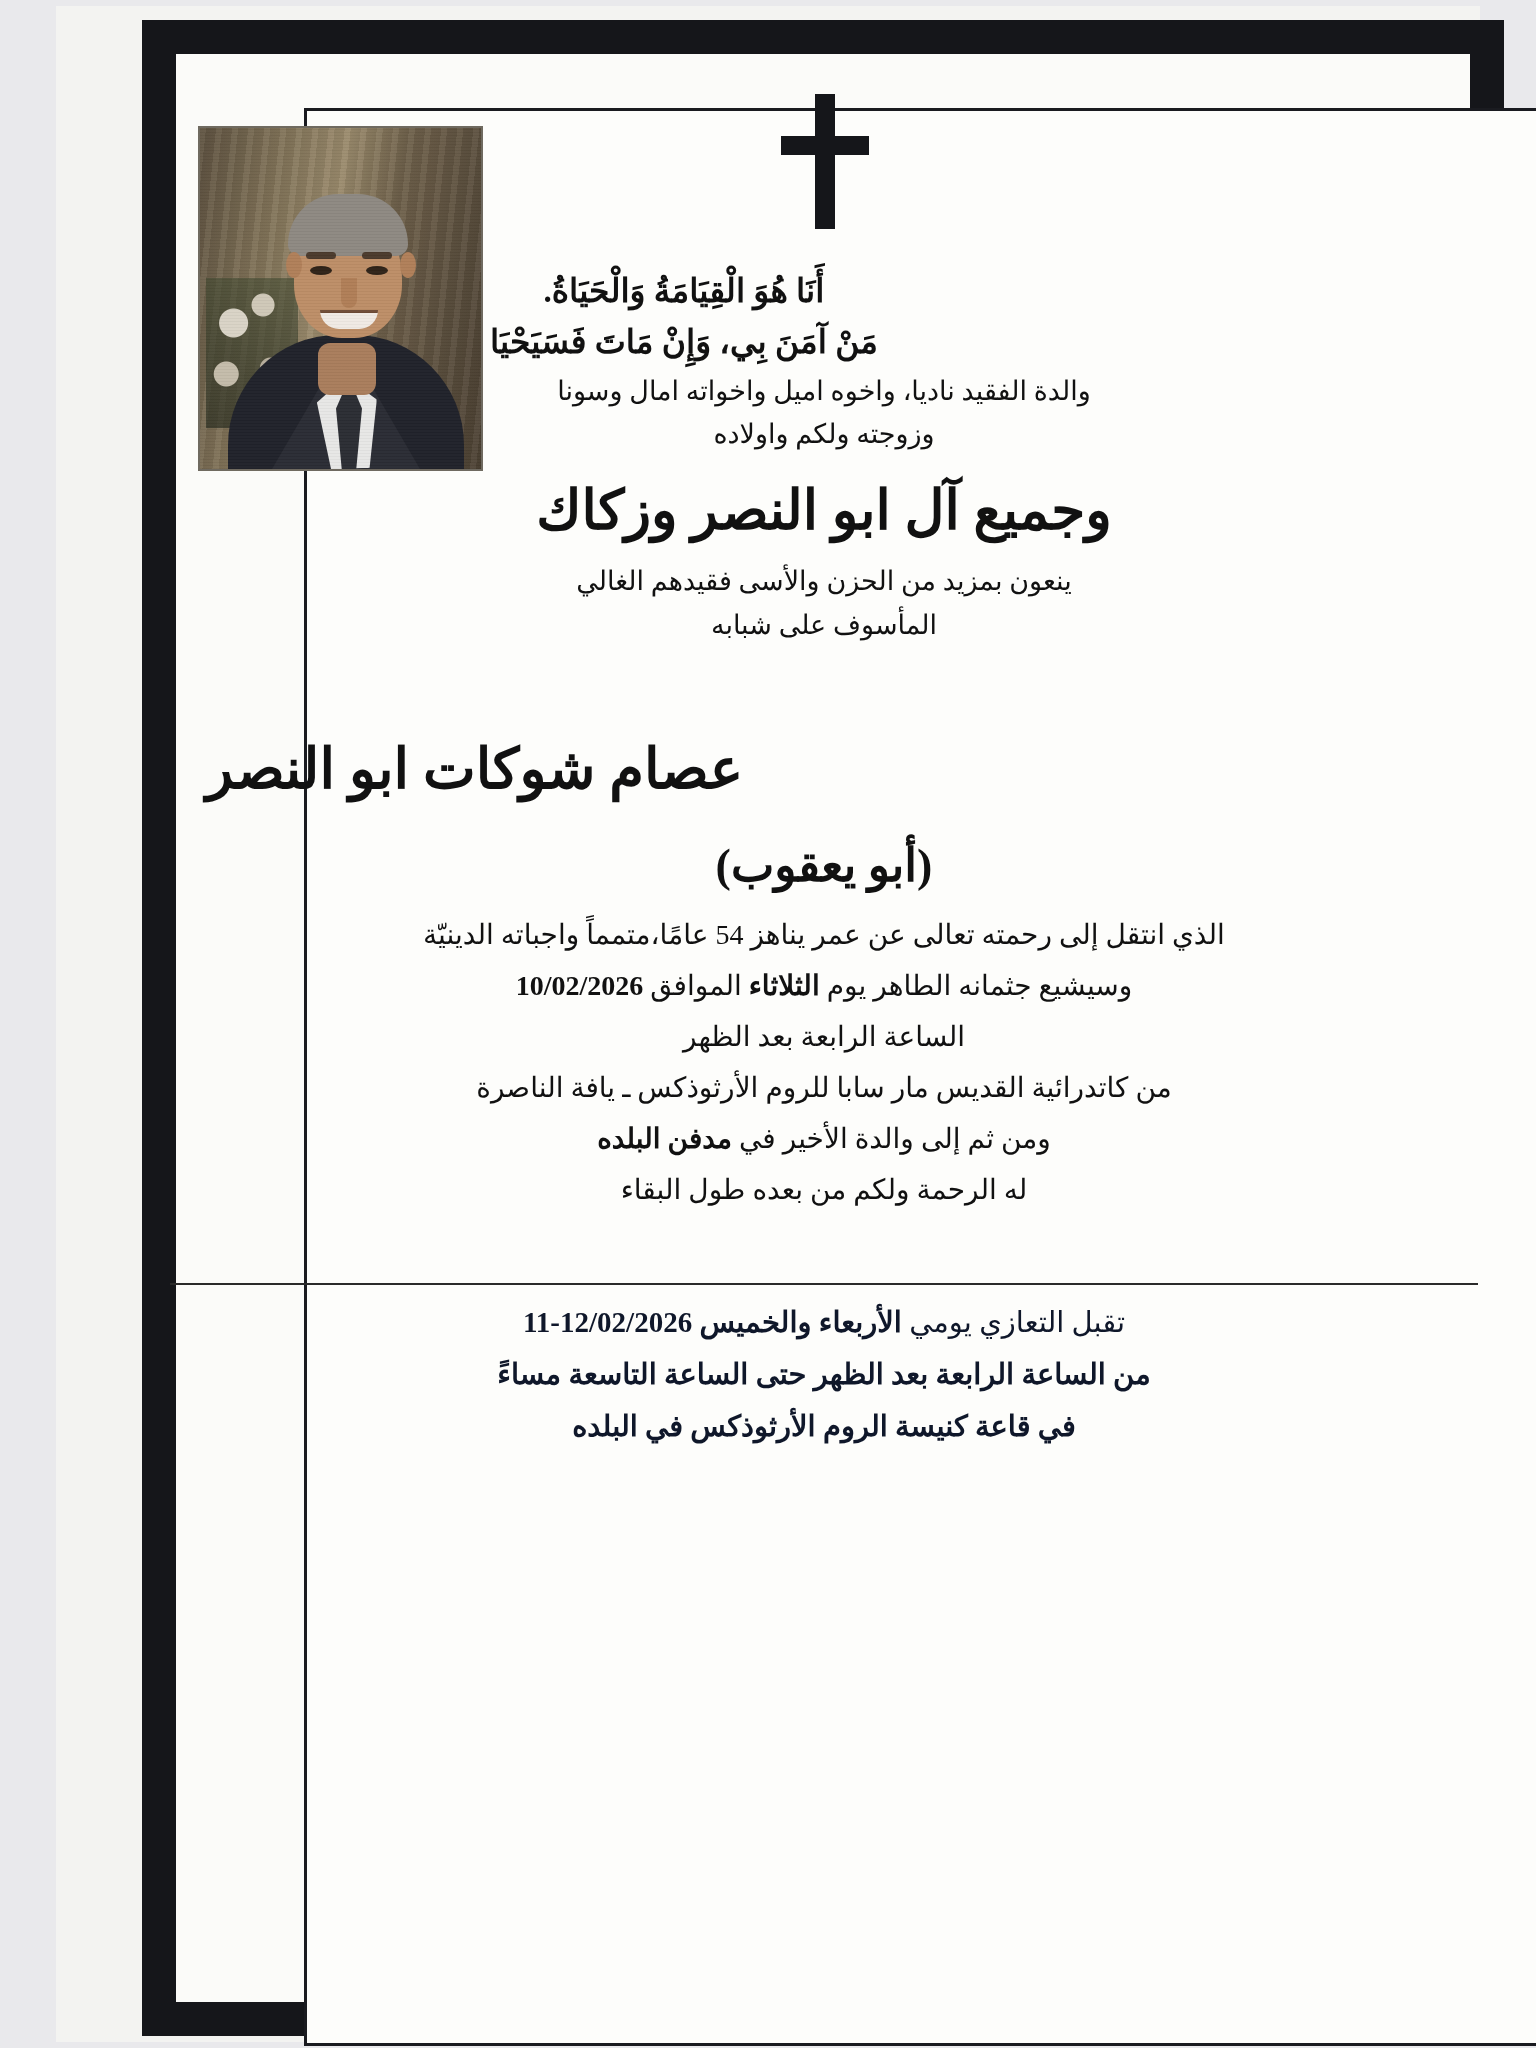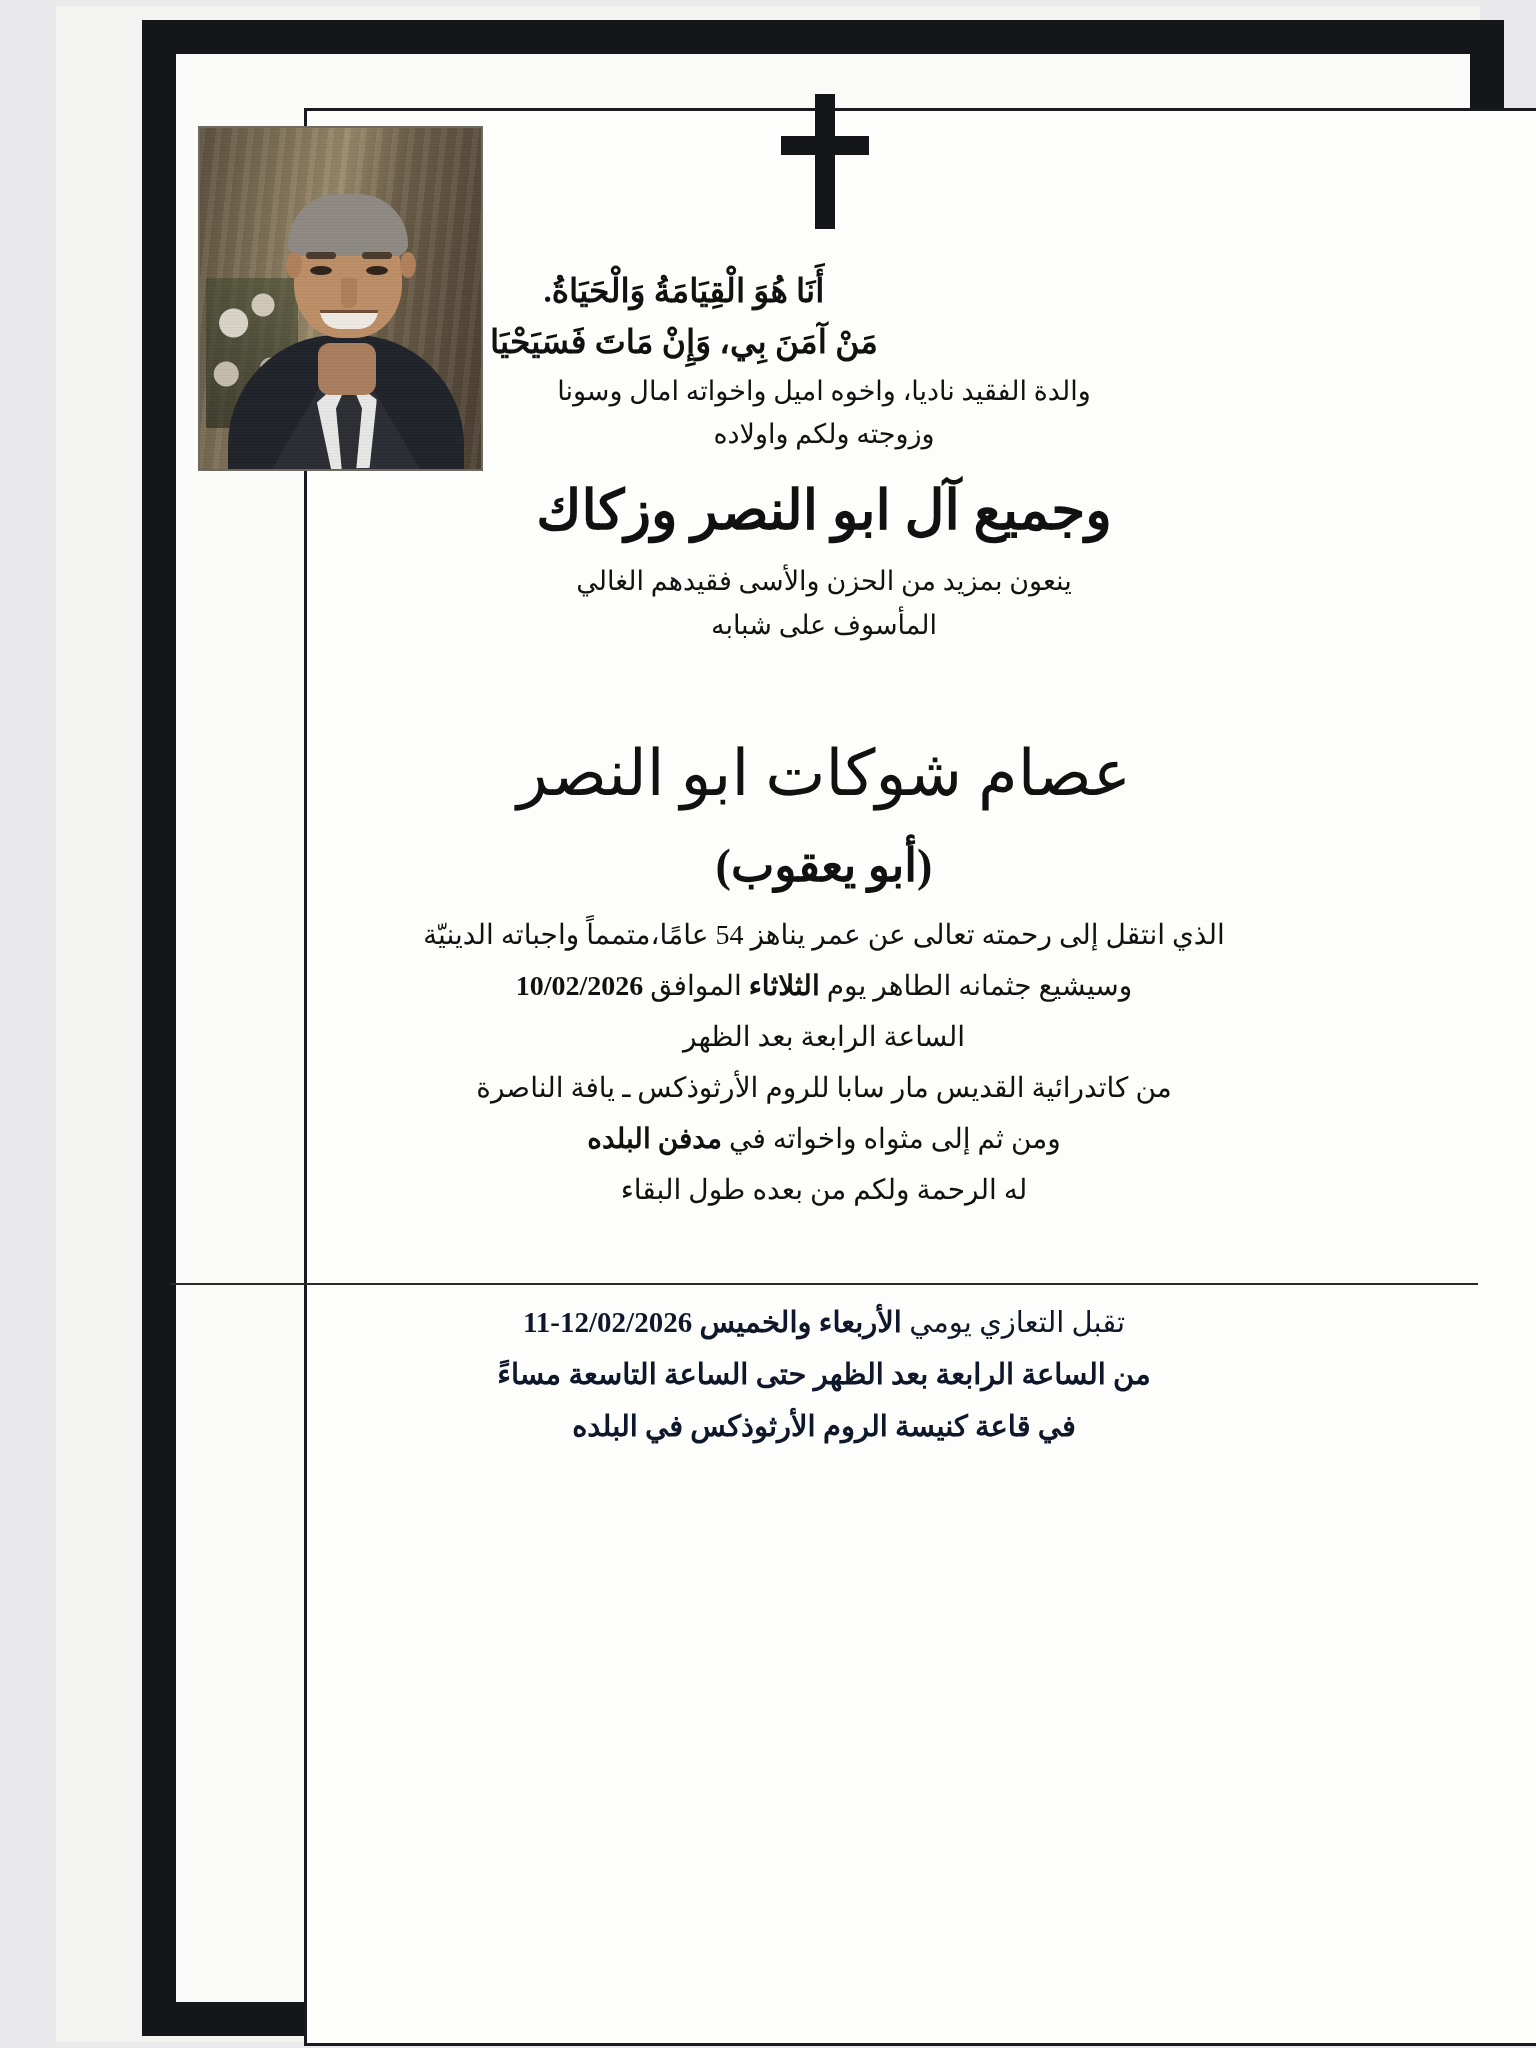--- a/index.html
+++ b/index.html
@@ -307,23 +307,23 @@
     text-align: center;
     font-size: 27px;
     line-height: 1.62;
   }
 
   .deceased-name {
     position: absolute;
     top: 670px;
     right: 10px;
     left: 10px;
-    text-align: center;
-    font-size: 64px;
-    font-weight: normal;
+    text-align: left;
+    font-size: 56px;
+    font-weight: bold;
     line-height: 1.05;
   }
   .kunya {
     position: absolute;
     top: 768px;
     right: 10px;
     left: 10px;
     text-align: center;
     font-size: 46px;
     font-weight: bold;
@@ -430,21 +430,21 @@
       <div class="details">
         <div class="row">
           <span>الذي انتقل إلى رحمته تعالى عن عمر يناهز </span><span class="ltr-num">54</span><span> عامًا،متمماً واجباته الدينيّة</span>
         </div>
         <div class="row">
           <span>وسيشيع جثمانه الطاهر يوم </span><span class="b">الثلاثاء</span><span> الموافق </span><span class="b ltr-num">10/02/2026</span>
         </div>
         <div class="row strong-row">الساعة الرابعة بعد الظهر</div>
         <div class="row strong-row">من كاتدرائية القديس مار سابا للروم الأرثوذكس  ـ يافة الناصرة</div>
         <div class="row">
-          <span>ومن ثم إلى مثواه واخواته في </span><span class="b">مدفن البلده</span>
+          <span>ومن ثم إلى والدة الأخير في </span><span class="b">مدفن البلده</span>
         </div>
         <div class="row strong-row">له الرحمة ولكم من بعده طول البقاء</div>
       </div>
 
       <div class="divider"></div>
 
       <div class="condolences">
         <div>
           <span class="lighter">تقبل التعازي يومي </span><span>الأربعاء والخميس</span>
           <span class="ltr-num">11-12/02/2026</span>

